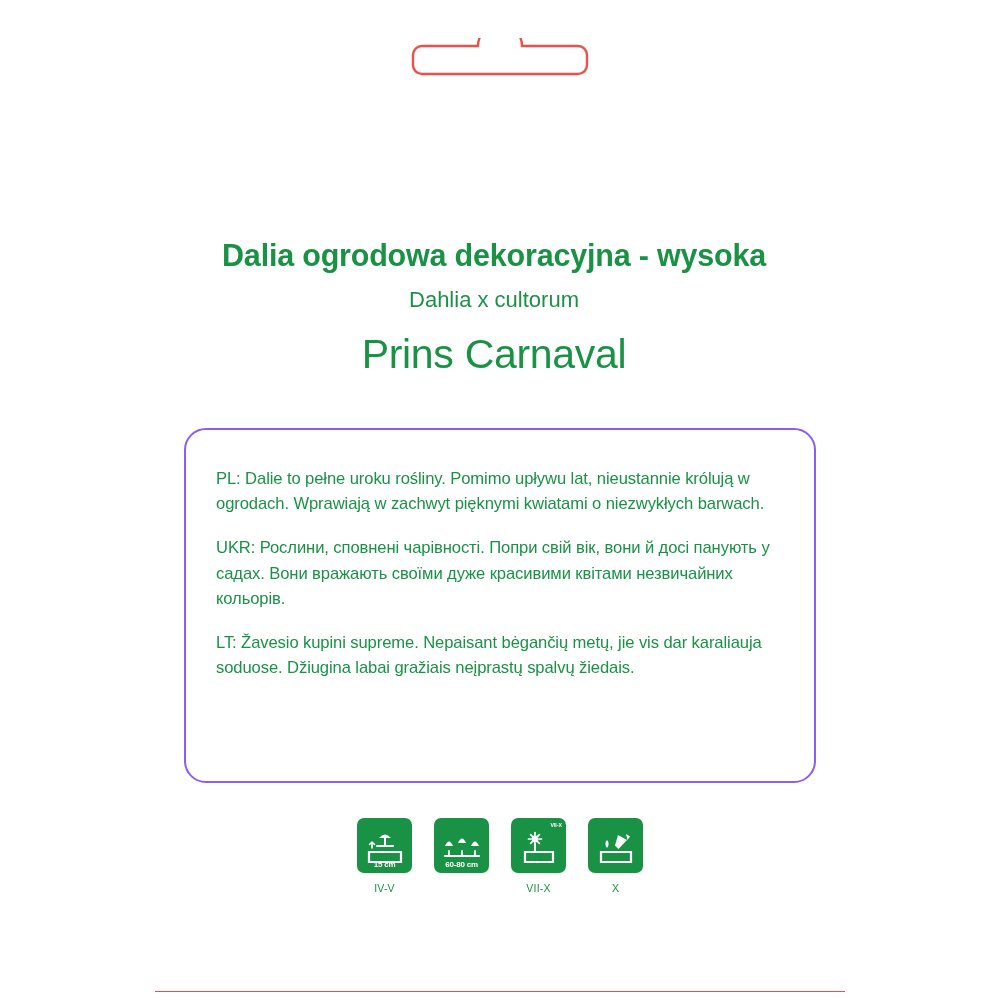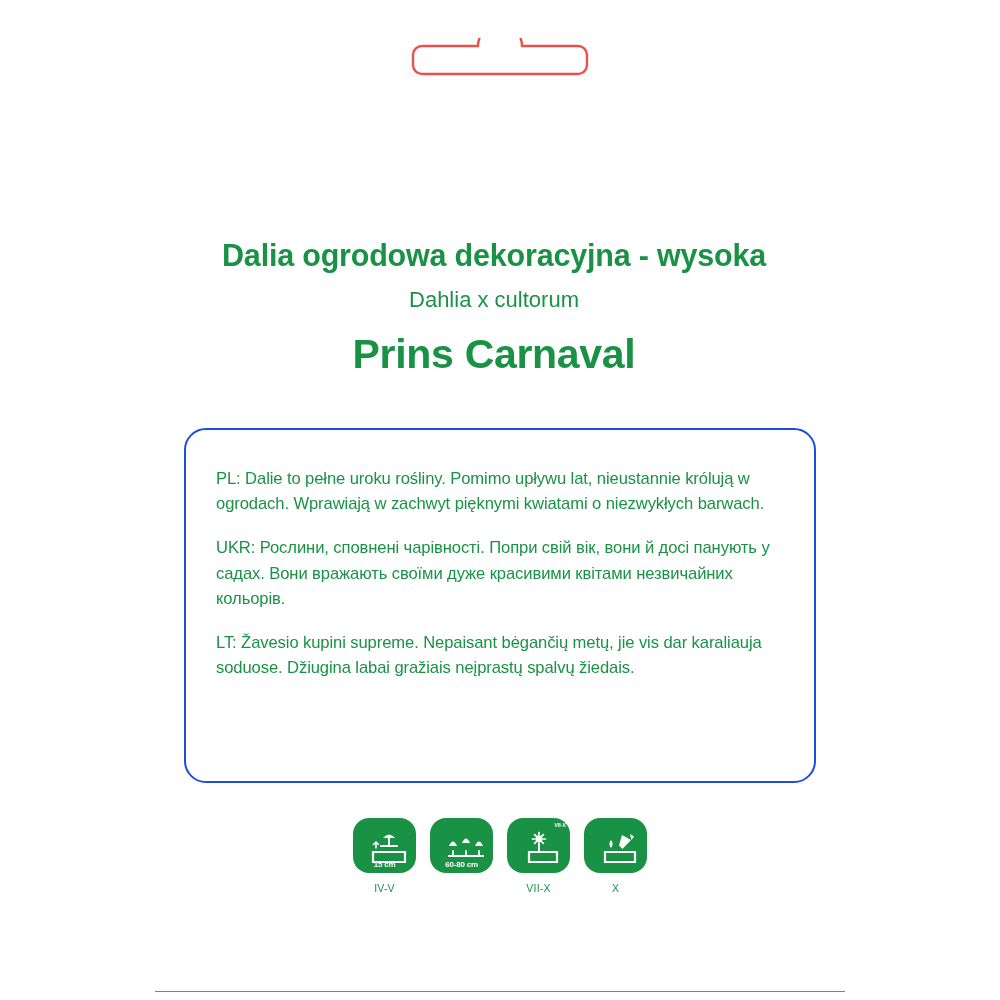--- a/index.html
+++ b/index.html
@@ -45,33 +45,33 @@
   }
   .latin-name {
     margin-top: 14px;
     font-size: 22px;
     color: #1a9245;
     font-weight: normal;
   }
   .variety-name {
     margin-top: 18px;
     font-size: 41px;
-    font-weight: bold;
+    font-weight: normal;
     color: #1a9245;
     letter-spacing: -0.3px;
   }
 
   
   .desc-box {
     position: absolute;
     top: 428px;
     left: 184px;
     width: 632px;
     height: 355px;
-    border: 2px solid #1d4ed8;
+    border: 2px solid #8b5cf6;
     border-radius: 22px;
     box-sizing: border-box;
     padding: 36px 30px 20px 30px;
   }
   .desc-par {
     font-size: 16.6px;
     line-height: 1.52;
     color: #1a9245;
     margin: 0 0 19px 0;
     letter-spacing: -0.1px;
@@ -91,26 +91,25 @@
   .icon-item {
     width: 55px;
     display: flex;
     flex-direction: column;
     align-items: center;
   }
   .icon-badge {
     width: 55px;
     height: 55px;
     background: #1a9245;
-    border-radius: 16px;
+    border-radius: 7px;
     position: relative;
     display: flex;
     align-items: center;
     justify-content: center;
-    padding-left: 8px;
   }
   .icon-caption {
     margin-top: 9px;
     font-size: 10.5px;
     font-weight: normal;
     color: #1a9245;
     letter-spacing: 0.2px;
   }
   .badge-label {
     position: absolute;

